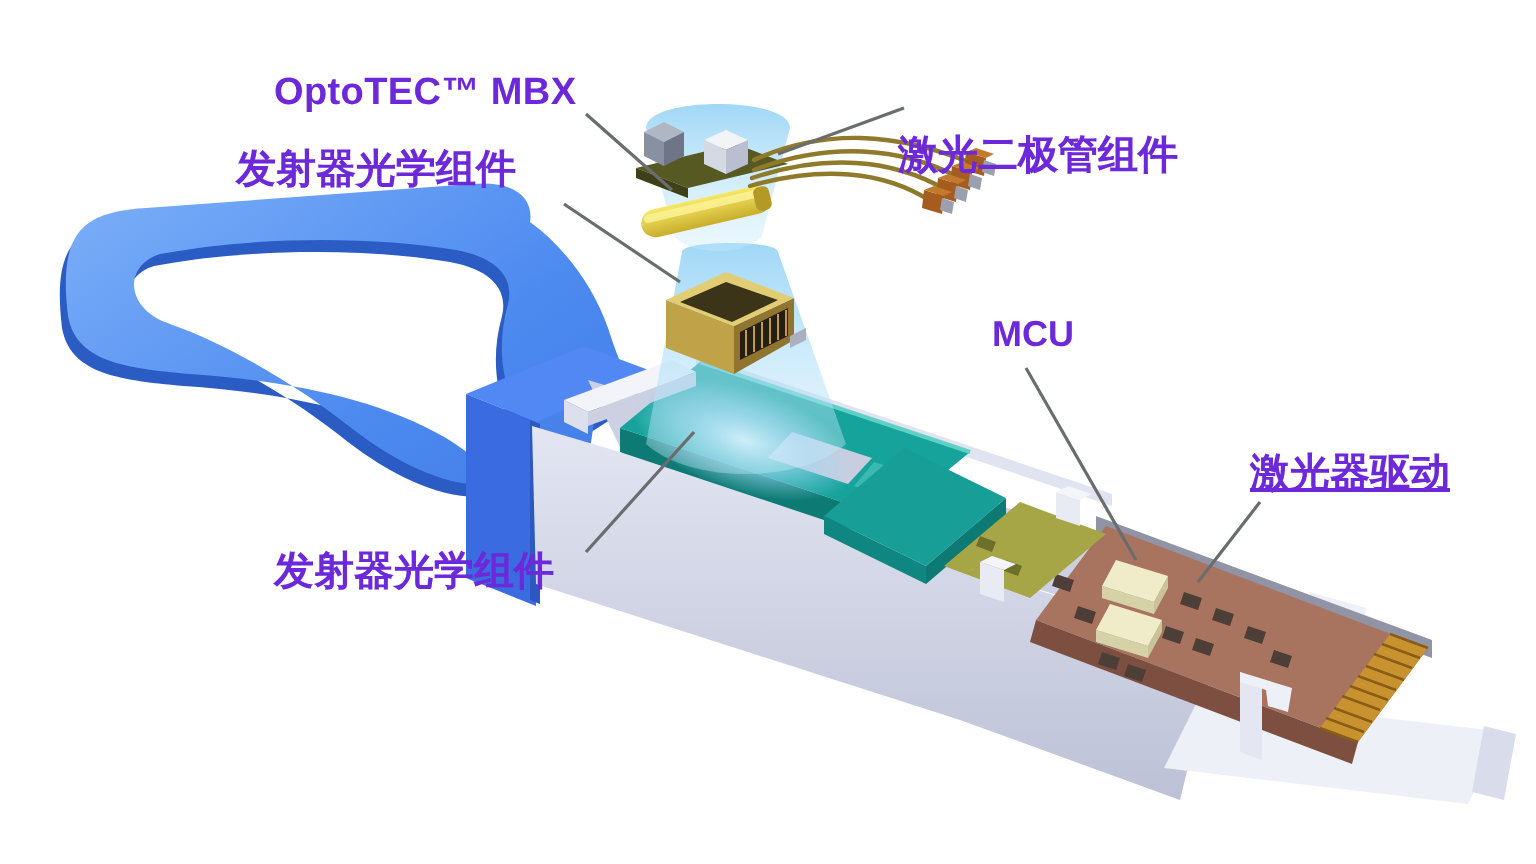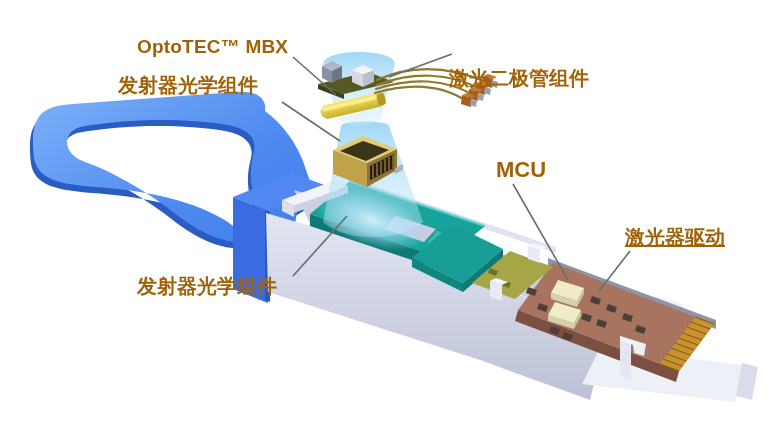--- a/index.html
+++ b/index.html
@@ -1,24 +1,24 @@
 <!DOCTYPE html>
 <html><head>
 <meta charset="utf-8">
 <style>
   html,body{margin:0;padding:0;background:#ffffff;}
   .stage{position:relative;width:768px;height:432px;overflow:hidden;background:#ffffff;
          font-family:"Liberation Sans","DejaVu Sans",sans-serif;}
   .stage svg{position:absolute;left:0;top:0;}
-  .label{position:absolute;font-weight:700;color:#a16207;white-space:nowrap;
+  .label{position:absolute;font-weight:700;color:#6d28d9;white-space:nowrap;
          font-family:"Liberation Sans","DejaVu Sans",sans-serif;line-height:1.1;}
   #lbl-optotec{left:137px;top:37px;font-size:19px;letter-spacing:0.2px;}
   #lbl-tx-top{left:118px;top:74px;font-size:20px;}
   #lbl-laser-diode{left:449px;top:29px;font-size:20px;margin-top:38px;}
-  #lbl-mcu{left:496px;top:158px;font-size:22px;}
+  #lbl-mcu{left:496px;top:158px;font-size:18px;}
   #lbl-laser-driver{left:625px;top:226px;font-size:20px;text-decoration:underline;}
   #lbl-tx-bottom{left:137px;top:275px;font-size:20px;}
   .leader{stroke:#6b6c6e;stroke-width:1.6;fill:none;}
 </style>
 </head>
 <body>
 
 <div class="stage">
 
 <svg width="768" height="432" viewBox="0 0 768 432">

